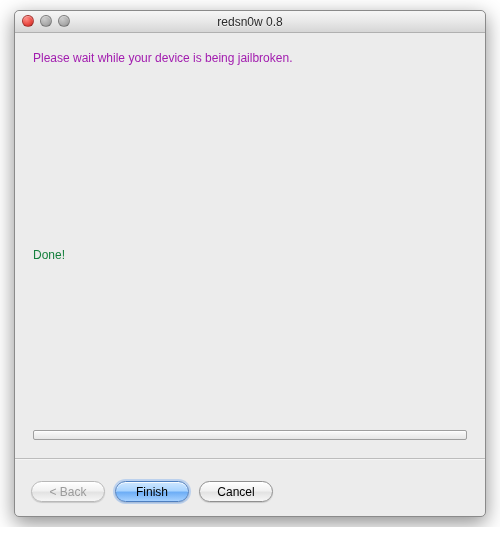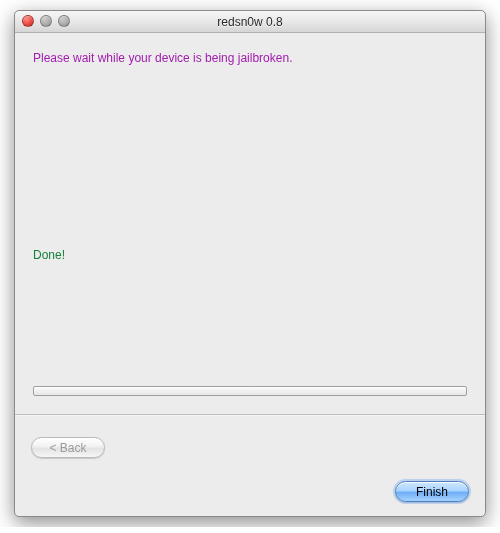--- a/index.html
+++ b/index.html
@@ -84,21 +84,21 @@
       box-shadow: inset 0 1px 0 rgba(255,255,255,0.7);
     }
     .sep {
       height: 1px;
       background: #bcbcbc;
       box-shadow: 0 1px 0 #f5f5f5;
       margin: 10px -18px 0 -18px;
     }
     .footer {
       display: flex;
-      justify-content: space-between;
+      justify-content: flex-start;
       gap: 10px;
       padding: 12px 16px 14px 16px;
     }
     .btn {
       min-width: 74px;
       height: 21px;
       border-radius: 11px;
       border: 1px solid #8f8f8f;
       background: linear-gradient(to bottom, #ffffff 0%, #f1f1f1 45%, #e3e3e3 55%, #f6f6f6 100%);
       font-size: 12px;
@@ -110,21 +110,20 @@
     }
     .btn.disabled {
       color: #9b9b9b;
       border-color: #b8b8b8;
     }
     .btn.primary {
       background: linear-gradient(to bottom, #cfe7ff 0%, #a9d4ff 45%, #6eaef6 55%, #a6d1ff 100%);
       border-color: #4d7ebf;
       color: #000;
       box-shadow: 0 0 0 2px rgba(100,160,240,0.35), 0 1px 1px rgba(0,0,0,0.15), inset 0 1px 0 rgba(255,255,255,0.8);
-      margin-top: 44px;
     }
   </style>
 </head>
 <body>
 
 <div class="window">
 
   <div class="titlebar">
     <div class="traffic-lights">
       <div class="dot close"></div>
@@ -140,15 +139,16 @@
 
     <div class="progress-area">
       <div class="progress"></div>
     </div>
     <div class="sep"></div>
   </div>
 
   <div class="footer">
     <button class="btn disabled">&lt; Back</button>
     <button class="btn primary">Finish</button>
+    <button class="btn">Cancel</button>
   </div>
 
 </div>
 
 </body></html>

